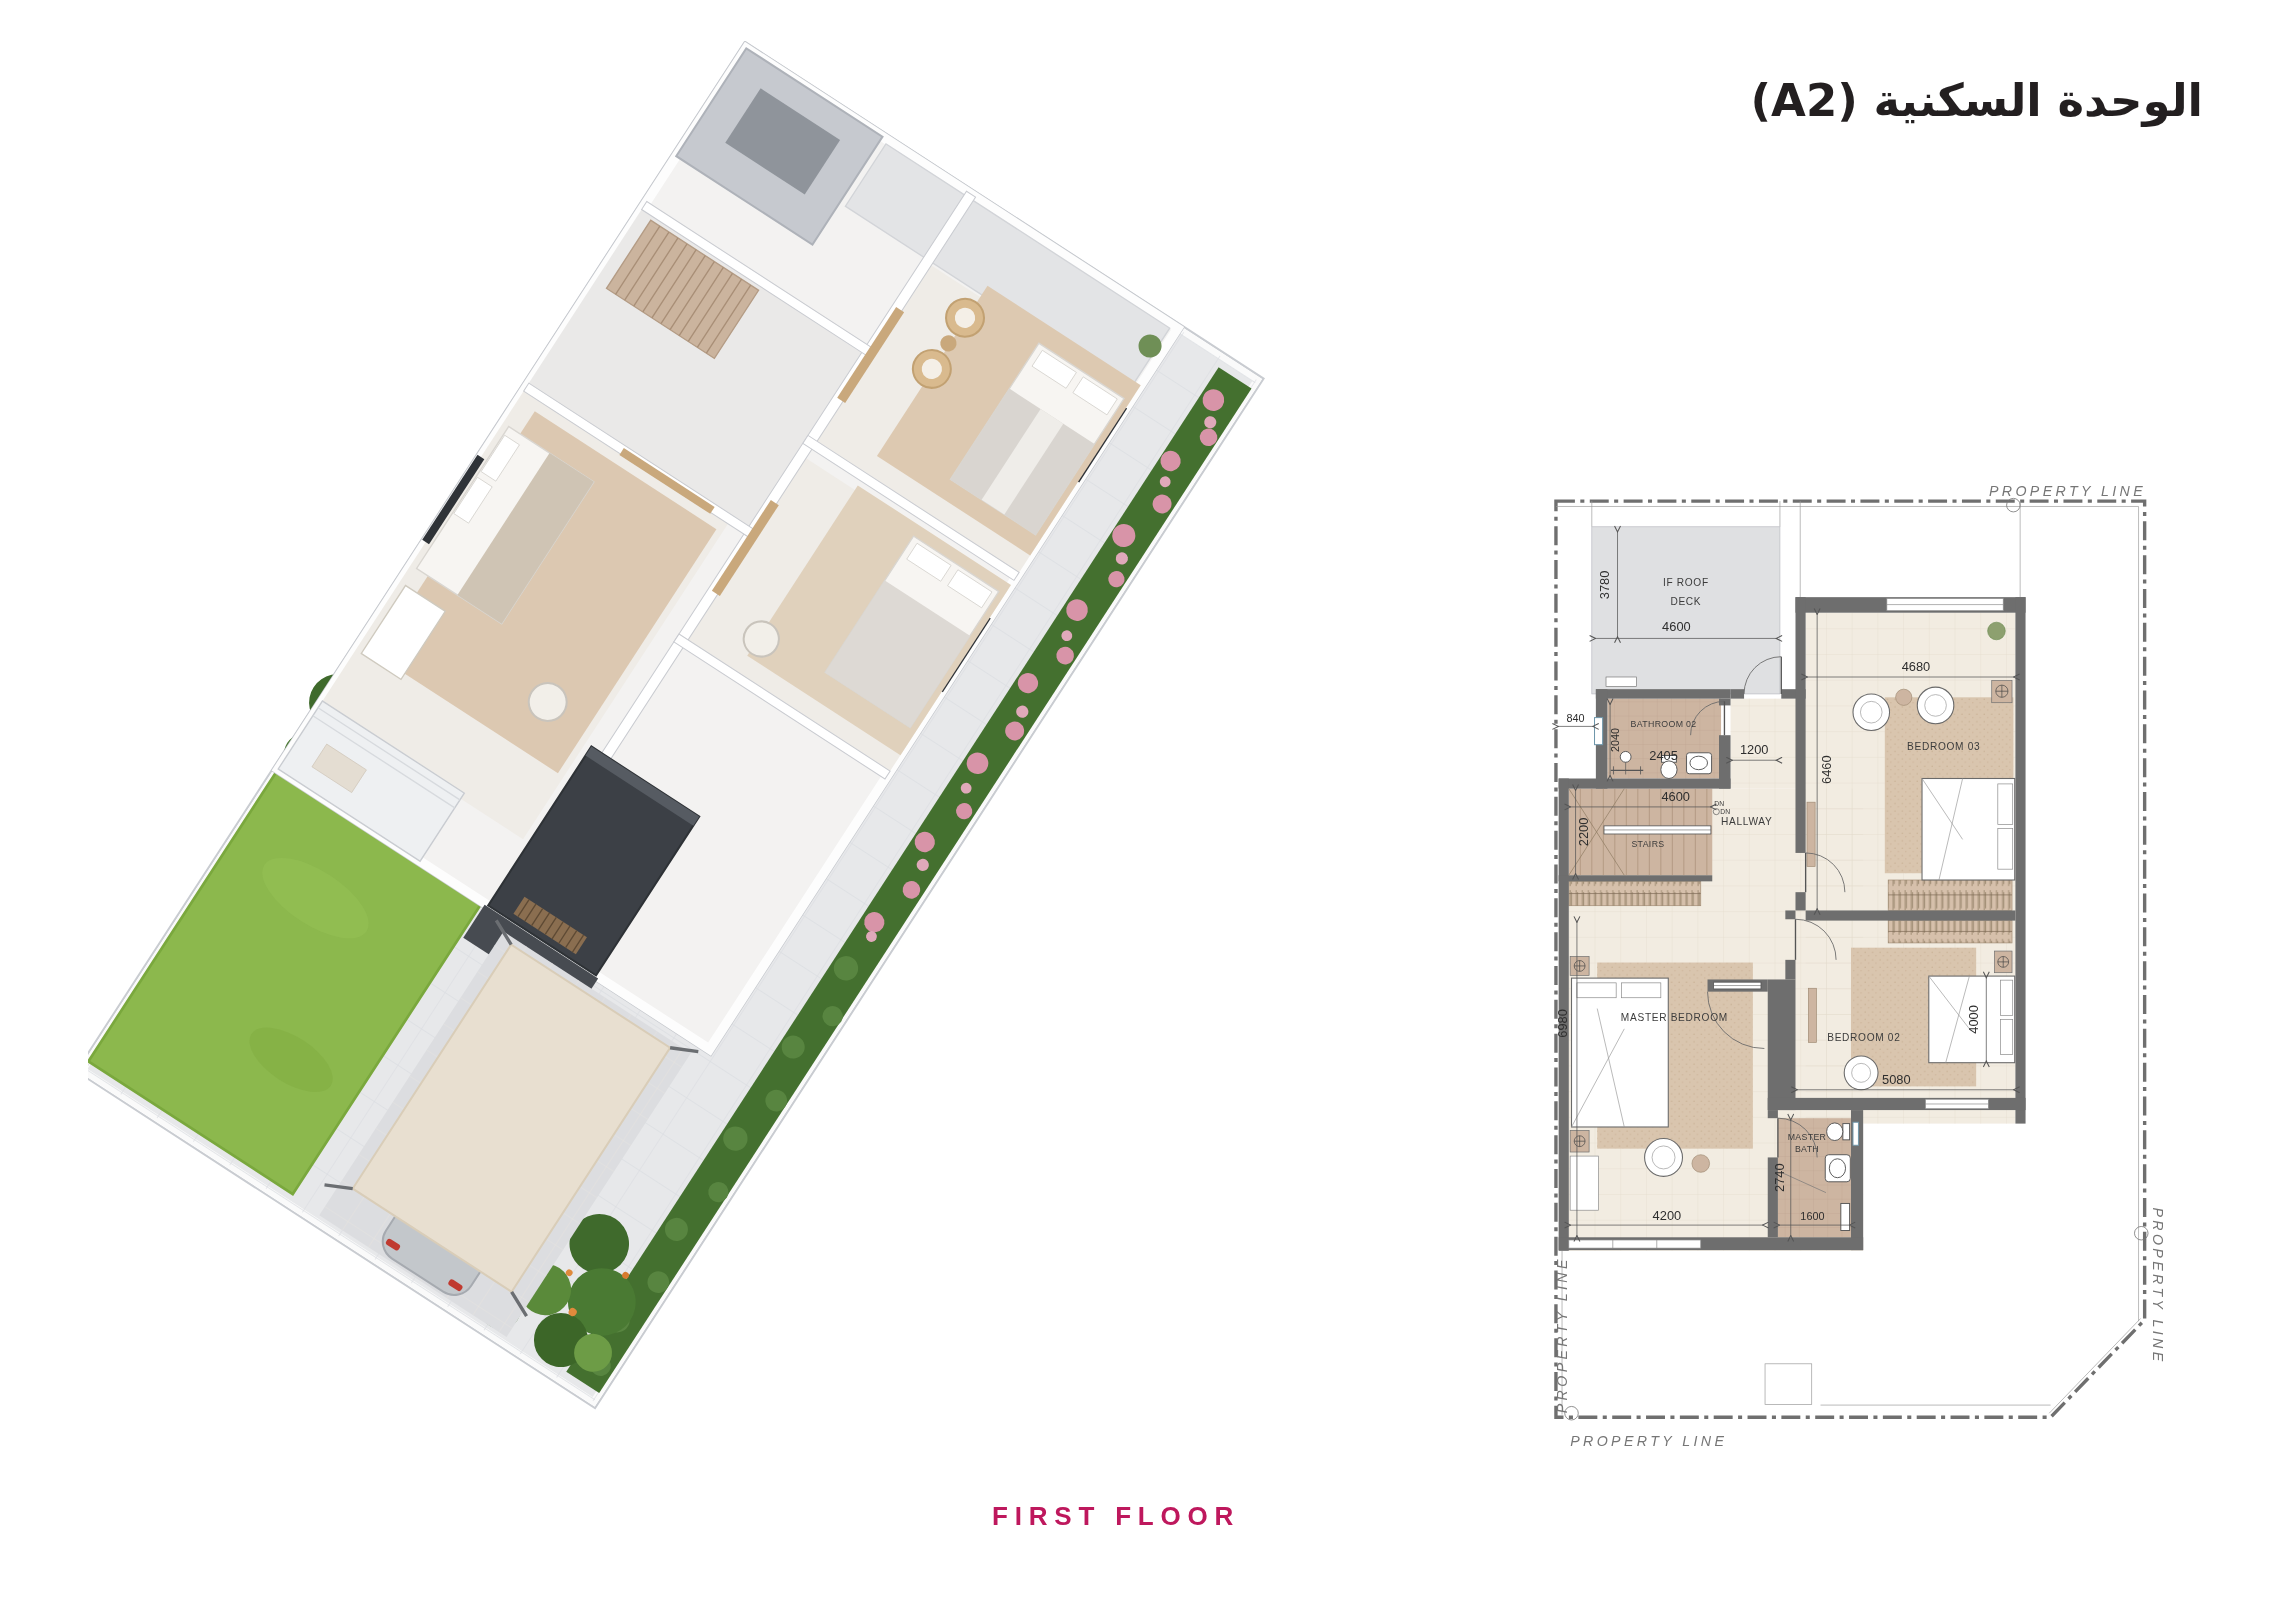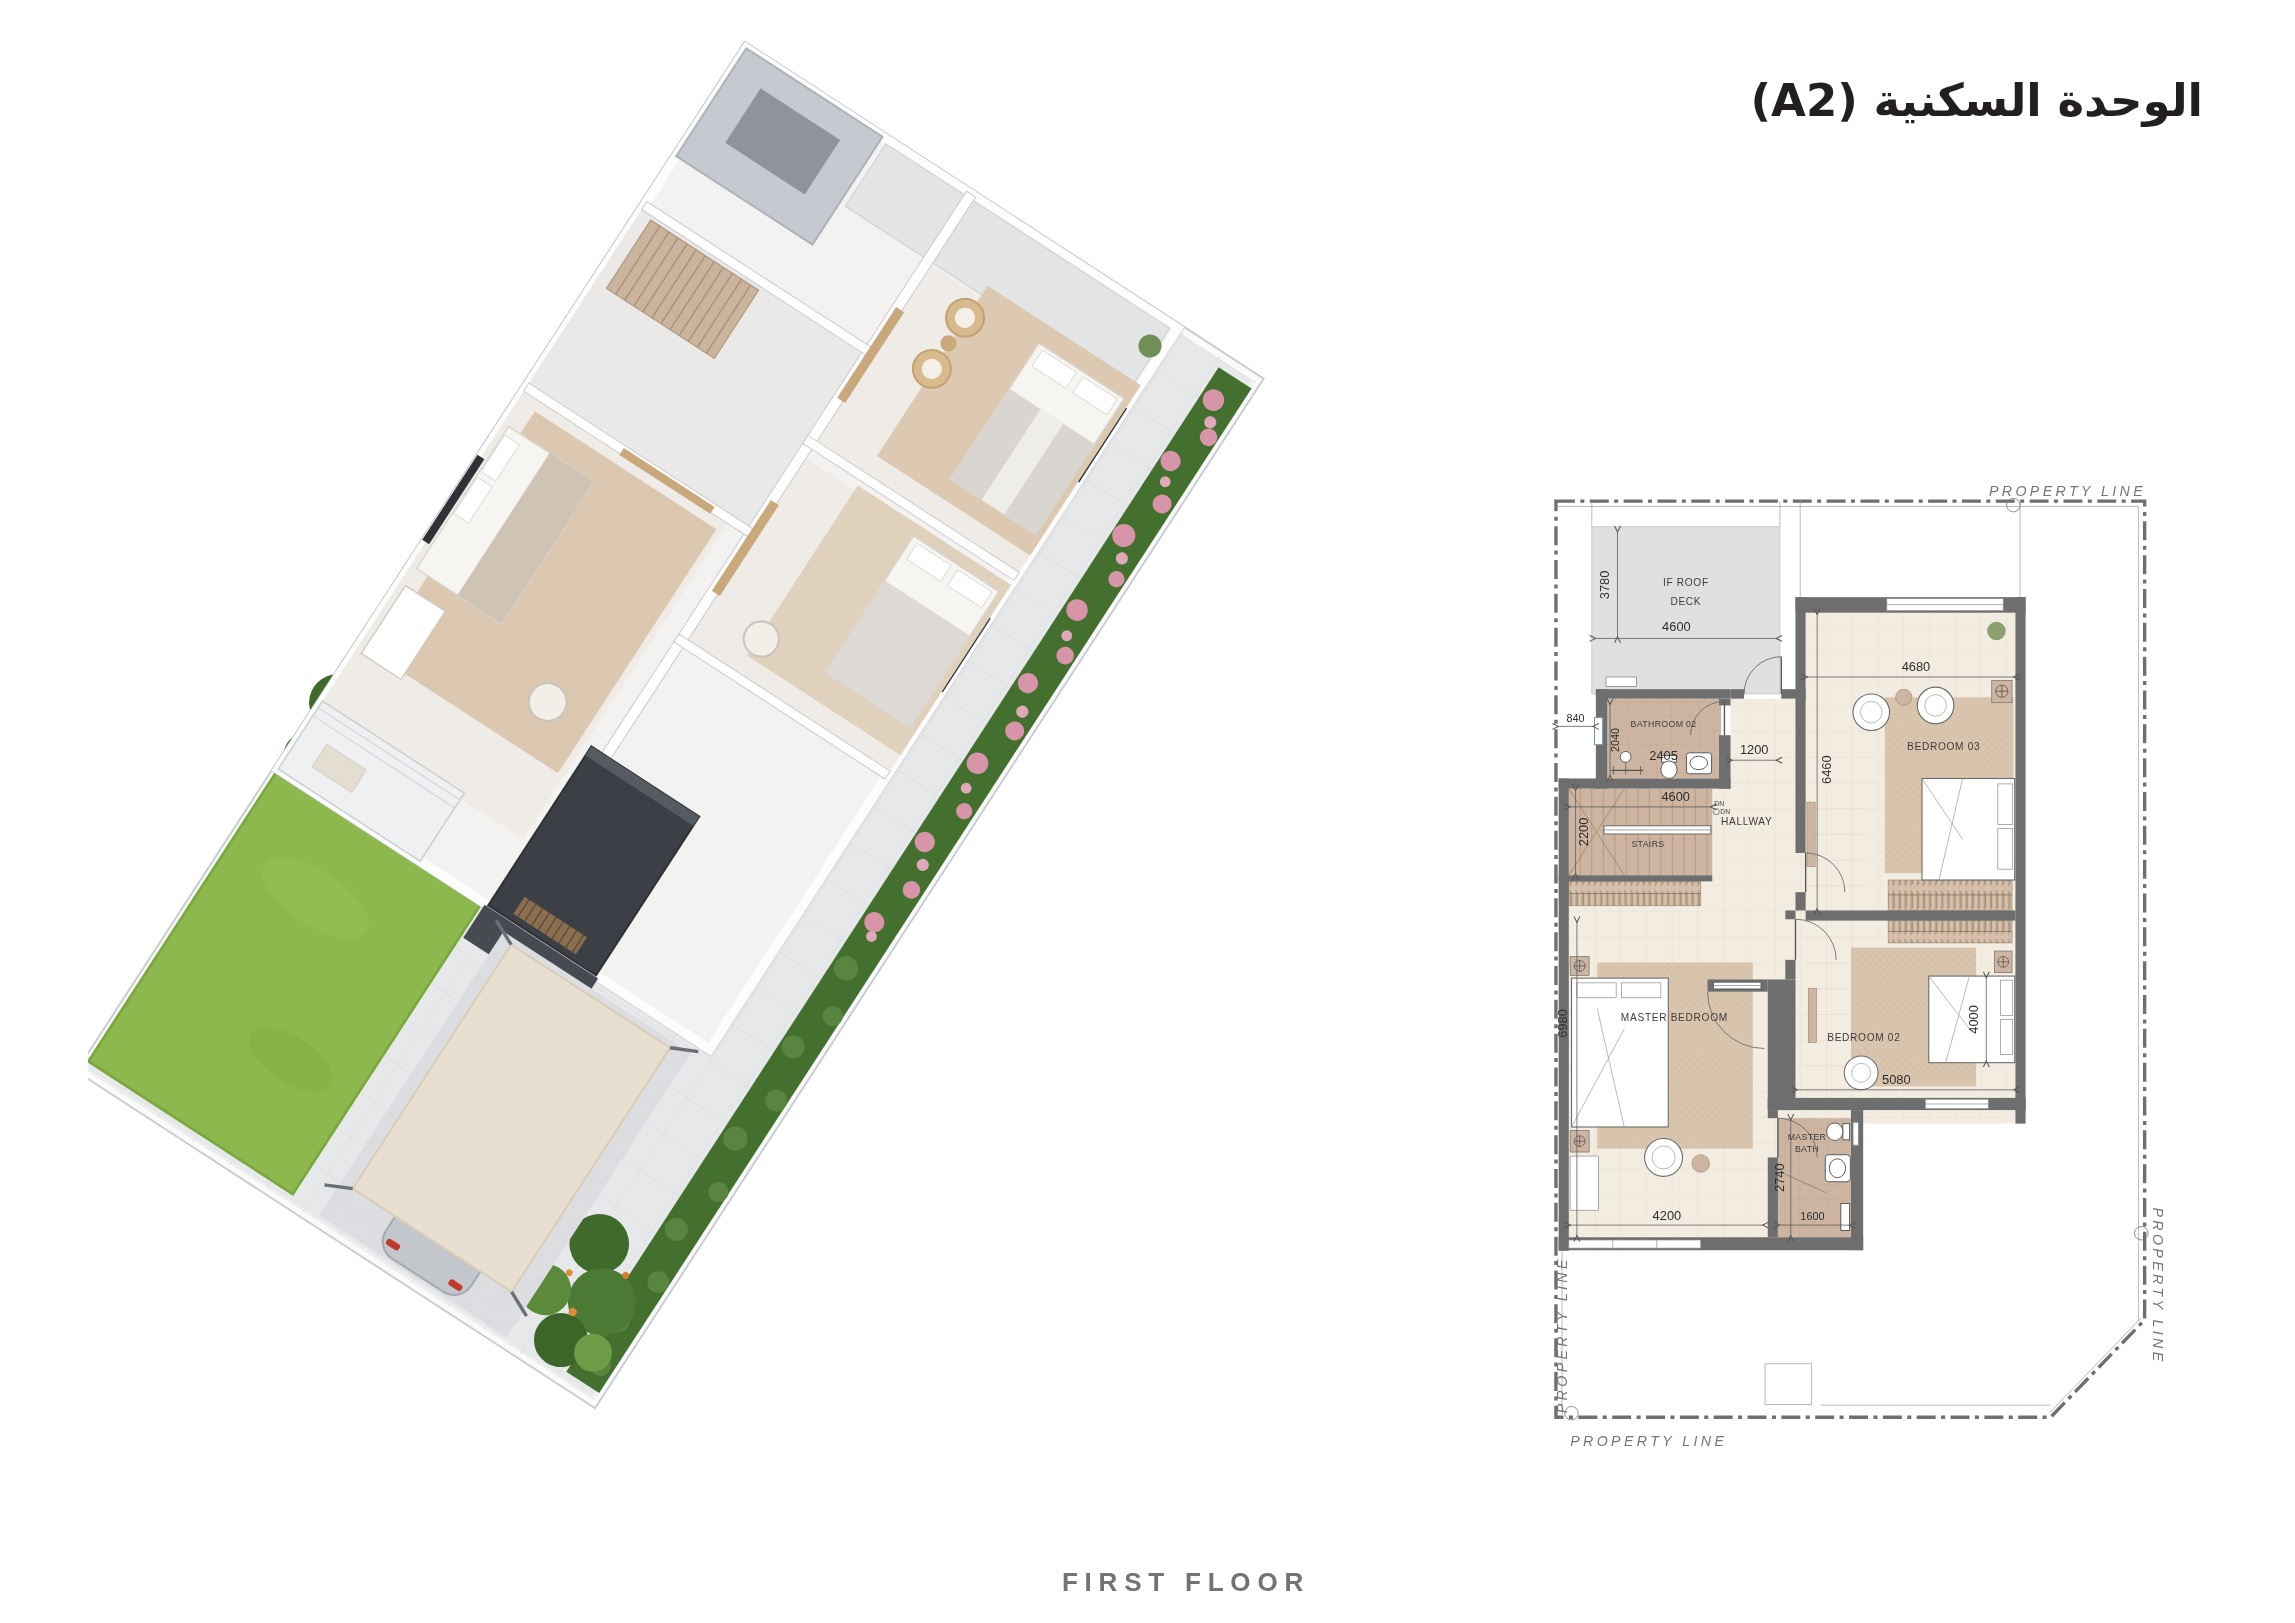--- a/index.html
+++ b/index.html
@@ -2,22 +2,22 @@
 <html style="font-size:10.8px"><head>
 <meta charset="utf-8">
 <style>
   html,body{margin:0;padding:0;background:#ffffff;}
   .page{position:relative;width:2271px;height:1623px;background:#ffffff;overflow:hidden;
         font-family:"Liberation Sans",sans-serif;}
   .title-block{position:absolute;right:68px;top:74px;text-align:right;color:#231f20;}
   .title-ar{font-family:"DejaVu Sans","Liberation Sans",sans-serif;direction:rtl;
             font-size:45px;font-weight:700;letter-spacing:0px;}
   .title-en{margin-top:17.6px;font-size:37px;font-weight:700;letter-spacing:2.7px;}
-  .floor-label{position:absolute;left:992px;top:1567px;width:318px;text-align:right;
-               font-size:26px;font-weight:700;letter-spacing:6.8px;color:#737373;}
+  .floor-label{position:absolute;left:992px;top:1501px;width:318px;text-align:left;
+               font-size:26px;font-weight:700;letter-spacing:6.8px;color:#be185d;}
   svg text{font-family:"Liberation Sans",sans-serif;}
   .lbl{fill:#3c3c3c;font-size:15px;letter-spacing:1px;}
   .lbl-s{fill:#3c3c3c;font-size:13px;letter-spacing:0.5px;}
   .dim{fill:#2e2e2e;font-size:19px;}
   .dim-s{fill:#2e2e2e;font-size:16px;}
   .pl{fill:#767676;font-size:21px;font-style:italic;letter-spacing:5px;}
   .dn{fill:#3c3c3c;font-size:10px;}
   .wall{fill:#6e6e6e;}
   .fix{fill:#ffffff;stroke:#555;stroke-width:1.4;}
   .arc{fill:none;stroke:#6a6a6a;stroke-width:1.3;}

